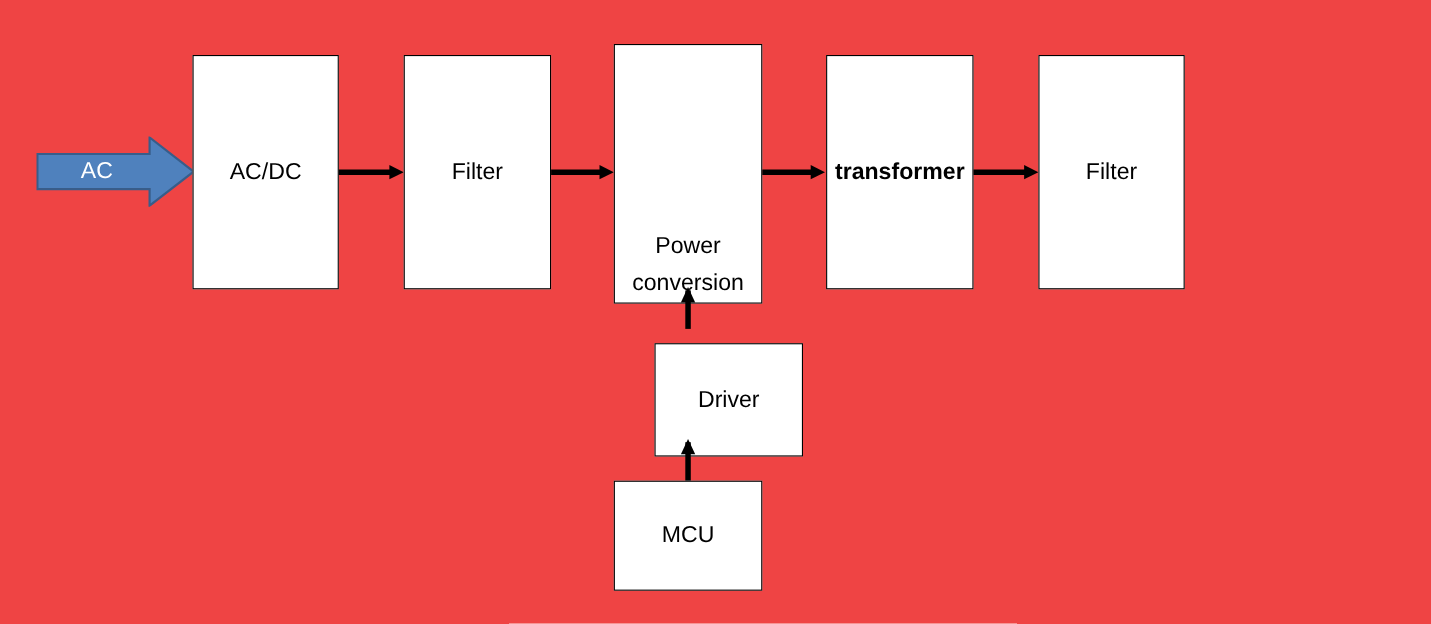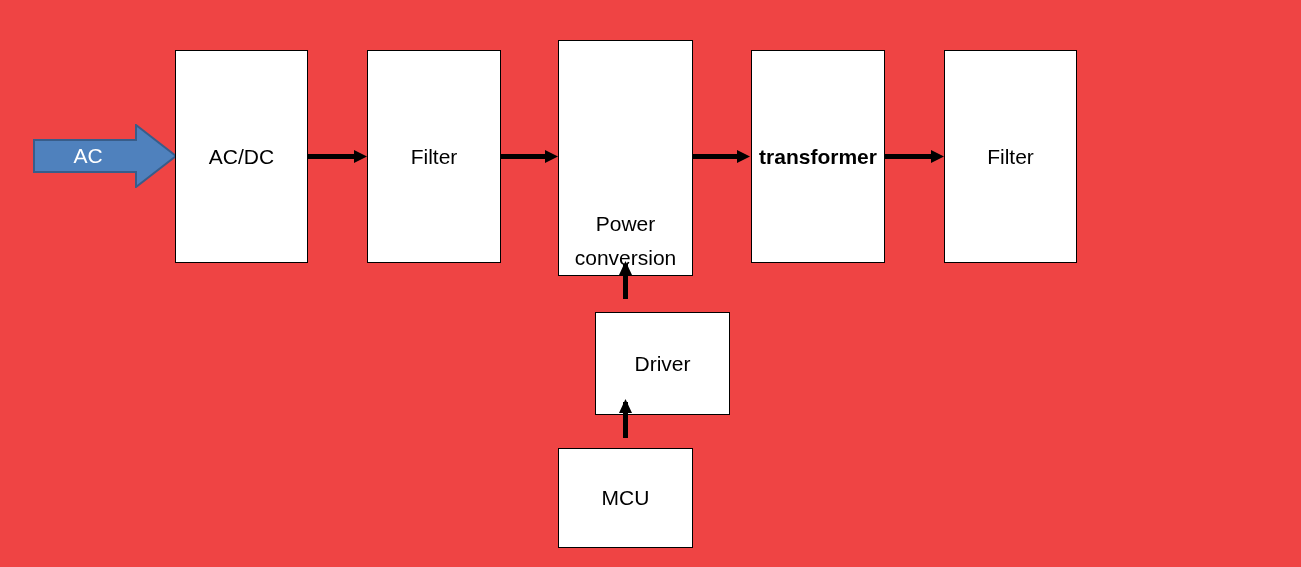--- a/index.html
+++ b/index.html
@@ -147,17 +147,17 @@
     <span class="block-label">Driver</span>
   </div>
 
   <div class="conn" style="left:617px; top:399px; width:17px; height:39px;">
     <svg width="17" height="39" viewBox="0 0 17 39">
       <line x1="8.5" y1="39" x2="8.5" y2="3" stroke="#000000" stroke-width="5"></line>
       <polygon points="2,14 8.5,0 15,14" fill="#000000"></polygon>
     </svg>
   </div>
 
-  <div class="block" style="left:558px; top:437px; width:135px; height:100px;margin-top:11px;">
+  <div class="block" style="left:558px; top:437px; width:135px; height:100px;">
     <span class="block-label">MCU</span>
   </div>
 
 </div>
 
 </body></html>

